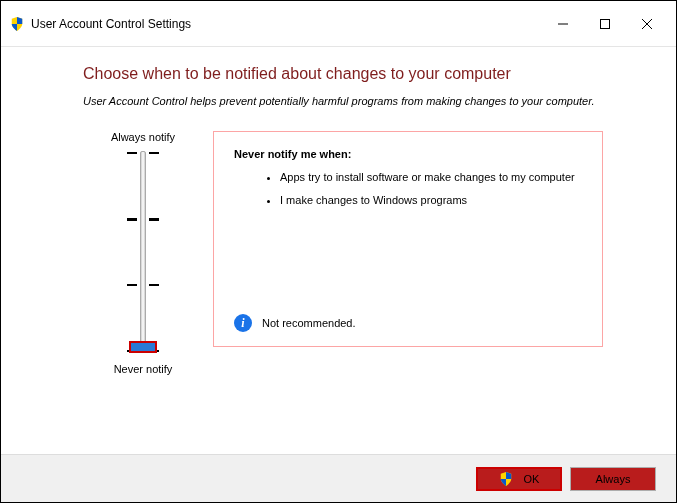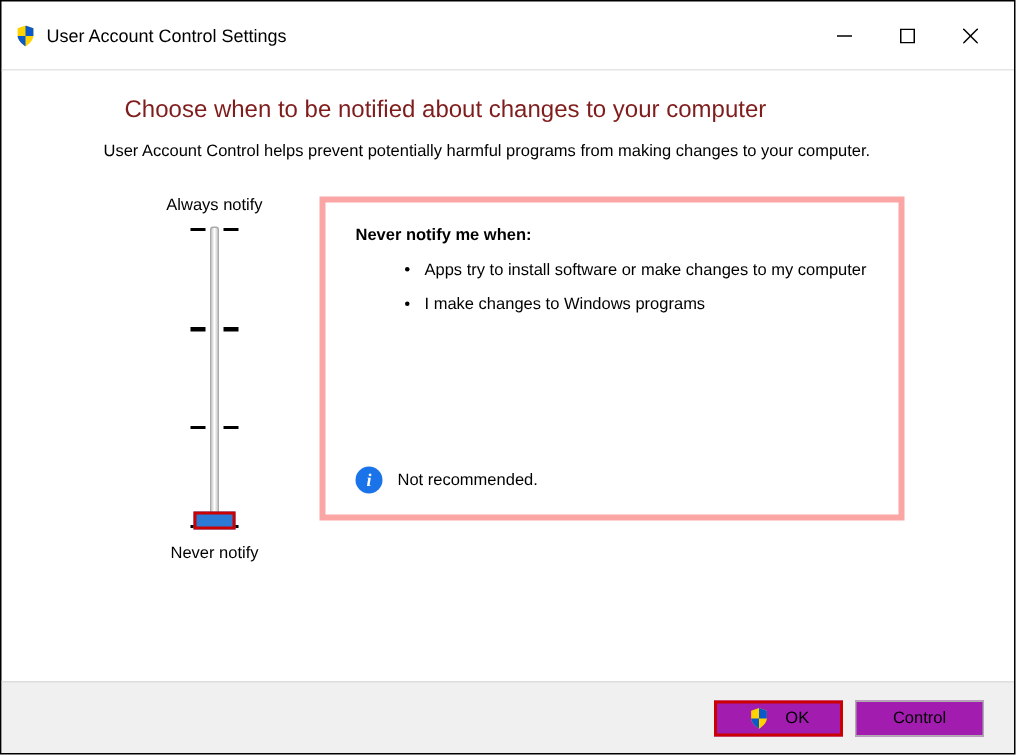--- a/index.html
+++ b/index.html
@@ -6,47 +6,47 @@
     body { background: #fff; width: 677px; height: 503px; border: 1px solid #000; position: relative; }
     
     .titlebar { height: 46px; display: flex; align-items: center; padding: 0 8px; border-bottom: 1px solid #e5e5e5; }
     .titlebar .icon { width: 16px; height: 16px; margin-right: 6px; display: flex; align-items: center; justify-content: center; }
     .titlebar .title { font-size: 12px; color: #000; flex: 1; }
     .window-controls { display: flex; }
     .window-controls > div { width: 42px; height: 30px; display: flex; align-items: center; justify-content: center; font-size: 10px; font-family: "Segoe MDL2 Assets", Arial; cursor: pointer; }
     
     .content { padding: 18px 40px 0 40px; }
     .heading { color: #7f1d1d; font-size: 16px; font-weight: normal; margin-bottom: 12px; margin-left: 42px; }
-    .desc { font-size: 11px; color: #000; margin-left: 28px; }
+    .desc { font-size: 11px; color: #000; margin-left: 42px; font-style: italic; }
     .link { color: #0066cc; text-decoration: underline; font-size: 11px; margin-left: 42px; display: inline-block; margin-top: 2px; cursor: pointer; }
     
     .main { display: flex; margin-top: 24px; margin-left: 42px; }
     
     .slider-col { width: 120px; display: flex; flex-direction: column; align-items: center; }
     .slider-label-top, .slider-label-bottom { font-size: 11px; text-align: right; }
     .slider-label-top { margin-bottom: 8px; }
     .slider-label-bottom { margin-top: 12px; }
     
     .slider-wrap { position: relative; height: 200px; width: 60px; display: flex; align-items: center; justify-content: center; }
     .slider-track { width: 6px; height: 200px; background: linear-gradient(to right, #ccc, #fff, #ccc); border: 1px solid #aaa; border-radius: 2px; position: relative; }
     .tick { position: absolute; top: 0; height: 2px; background: #000; }
     .tick-l { left: -14px; width: 10px; }
     .tick-r { right: -14px; width: 10px; }
     .tick-bold { height: 3px; }
     .slider-thumb { position: absolute; left: 50%; transform: translateX(-50%); width: 28px; height: 12px; background: #2a7ad6; border: 2px solid #c00; bottom: -3px; cursor: pointer; }
     
-    .info-box { border: 4px solid #fca5a5; padding: 16px 20px 16px 20px; width: 390px; height: 216px; position: relative; margin-left: 10px; }
+    .info-box { border: 1px solid #fca5a5; padding: 16px 20px 16px 20px; width: 390px; height: 216px; position: relative; margin-left: 10px; }
     .info-title { font-size: 11px; font-weight: bold; margin-bottom: 10px; }
     .info-list { list-style: disc; margin-left: 22px; }
     .info-list li { font-size: 11px; margin-bottom: 8px; line-height: 1.4; margin-left: 24px; }
     .not-rec { position: absolute; bottom: 14px; left: 20px; display: flex; align-items: center; gap: 10px; font-size: 11px; }
     .info-icon { width: 18px; height: 18px; border-radius: 50%; background: #1a73e8; color: #fff; display: flex; align-items: center; justify-content: center; font-size: 12px; font-weight: bold; font-style: italic; font-family: Georgia, serif; }
     
     .footer { position: absolute; bottom: 0; left: 0; right: 0; height: 48px; background: #f0f0f0; border-top: 1px solid #ddd; display: flex; align-items: center; justify-content: flex-end; padding-right: 20px; gap: 8px; }
-    .btn { width: 86px; height: 24px; border: 1px solid #adadad; background: #a21caf; font-size: 11px; cursor: pointer; display: flex; align-items: center; justify-content: center; gap: 11px; }
+    .btn { width: 86px; height: 24px; border: 1px solid #adadad; background: #b91c1c; font-size: 11px; cursor: pointer; display: flex; align-items: center; justify-content: center; gap: 11px; }
     .btn.ok { border: 2px solid #c00; }
     .shield { width: 14px; height: 14px; }
   </style>
 </head>
 <body>
 
 <div class="titlebar">
   <span class="icon">
     <svg class="shield" viewBox="0 0 16 16">
         <path d="M8 0 L14 2 V8 C14 12 8 16 8 16 C8 16 2 12 2 8 V2 Z" fill="#ffd200"></path>
@@ -115,15 +115,15 @@
 <div class="footer">
   <button class="btn ok">
     <svg class="shield" viewBox="0 0 16 16">
         <path d="M8 0 L14 2 V8 C14 12 8 16 8 16 C8 16 2 12 2 8 V2 Z" fill="#ffd200"></path>
         <path d="M8 0 L14 2 V8 L8 8 Z" fill="#0a58ca"></path>
         <path d="M2 8 L8 8 V16 C8 16 2 12 2 8 Z" fill="#0a58ca"></path>
       </svg>
     <span>OK</span>
   </button>
   <button class="btn">
-    <span>Control</span>
+    <span>Always</span>
   </button>
 </div>
 
 </body></html>

